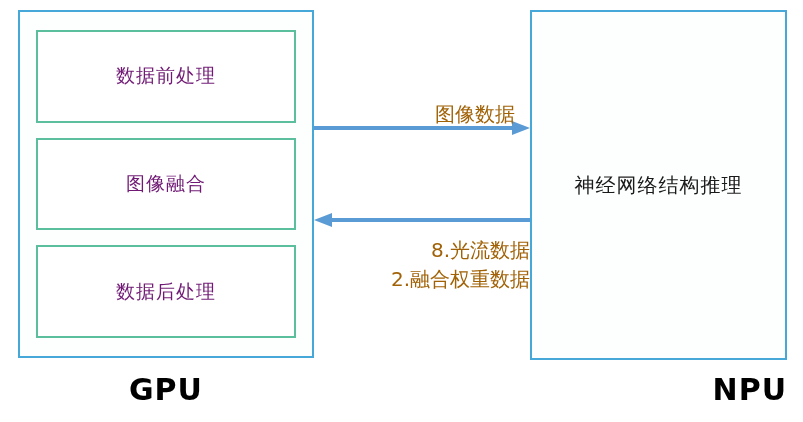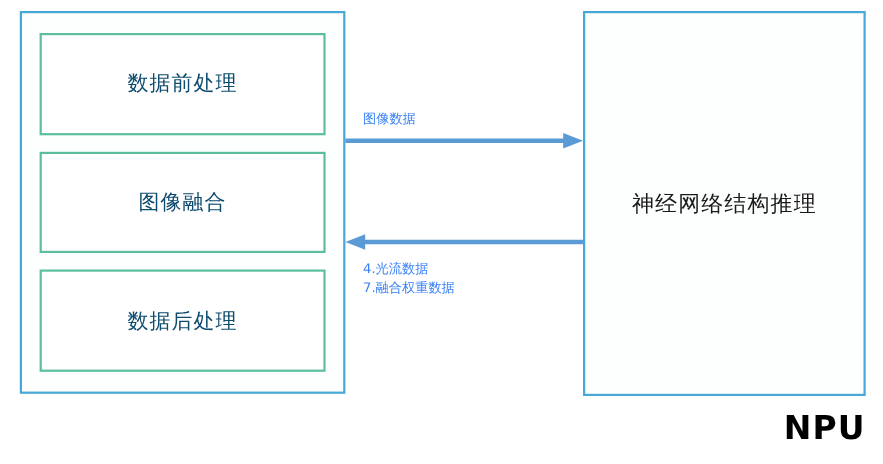--- a/index.html
+++ b/index.html
@@ -44,21 +44,21 @@
   
   .inner-block {
     flex: 1;
     border: 2px solid #5bbf9d;
     background: #ffffff;
     box-sizing: border-box;
     display: flex;
     align-items: center;
     justify-content: center;
     font-size: 19px;
-    color: #0c4a6e;
+    color: #701a75;
     letter-spacing: 1px;
   }
   .npu-content {
     font-size: 20px;
     color: #1a1a1a;
     letter-spacing: 1px;
   }
   
   .arrow-svg {
     position: absolute;
@@ -67,23 +67,23 @@
   .arrow-top {
     left: 314px;
     top: 118px;
   }
   .arrow-bottom {
     left: 314px;
     top: 210px;
   }
   .arrow-label {
     position: absolute;
-    color: #3b82f6;
-    font-size: 12px;
-    text-align: left;
+    color: #a16207;
+    font-size: 20px;
+    text-align: right;
     line-height: 1.45;
   }
   .label-top {
     left: 330px;
     top: 100px;
     width: 185px;
   }
   .label-bottom {
     left: 330px;
     top: 236px;
@@ -135,19 +135,20 @@
     <line x1="0" y1="10" x2="200" y2="10" stroke-width="4" stroke="#5b9bd5"></line>
     <polygon points="198,3 216,10 198,17" fill="#5b9bd5"></polygon>
   </svg>
   <div class="arrow-label label-top">图像数据</div>
 
   <svg class="arrow-svg arrow-bottom" width="216" height="20" aria-hidden="true">
     <line x1="16" y1="10" x2="216" y2="10" stroke-width="4" stroke="#5b9bd5"></line>
     <polygon points="18,3 0,10 18,17" fill="#5b9bd5"></polygon>
   </svg>
   <div class="arrow-label label-bottom">
-    <div>4.光流数据</div>
-    <div>7.融合权重数据</div>
+    <div>8.光流数据</div>
+    <div>2.融合权重数据</div>
   </div>
 
+  <div class="device-label gpu-label">GPU</div>
   <div class="device-label npu-label">NPU</div>
 
 </div>
 
 </body></html>

